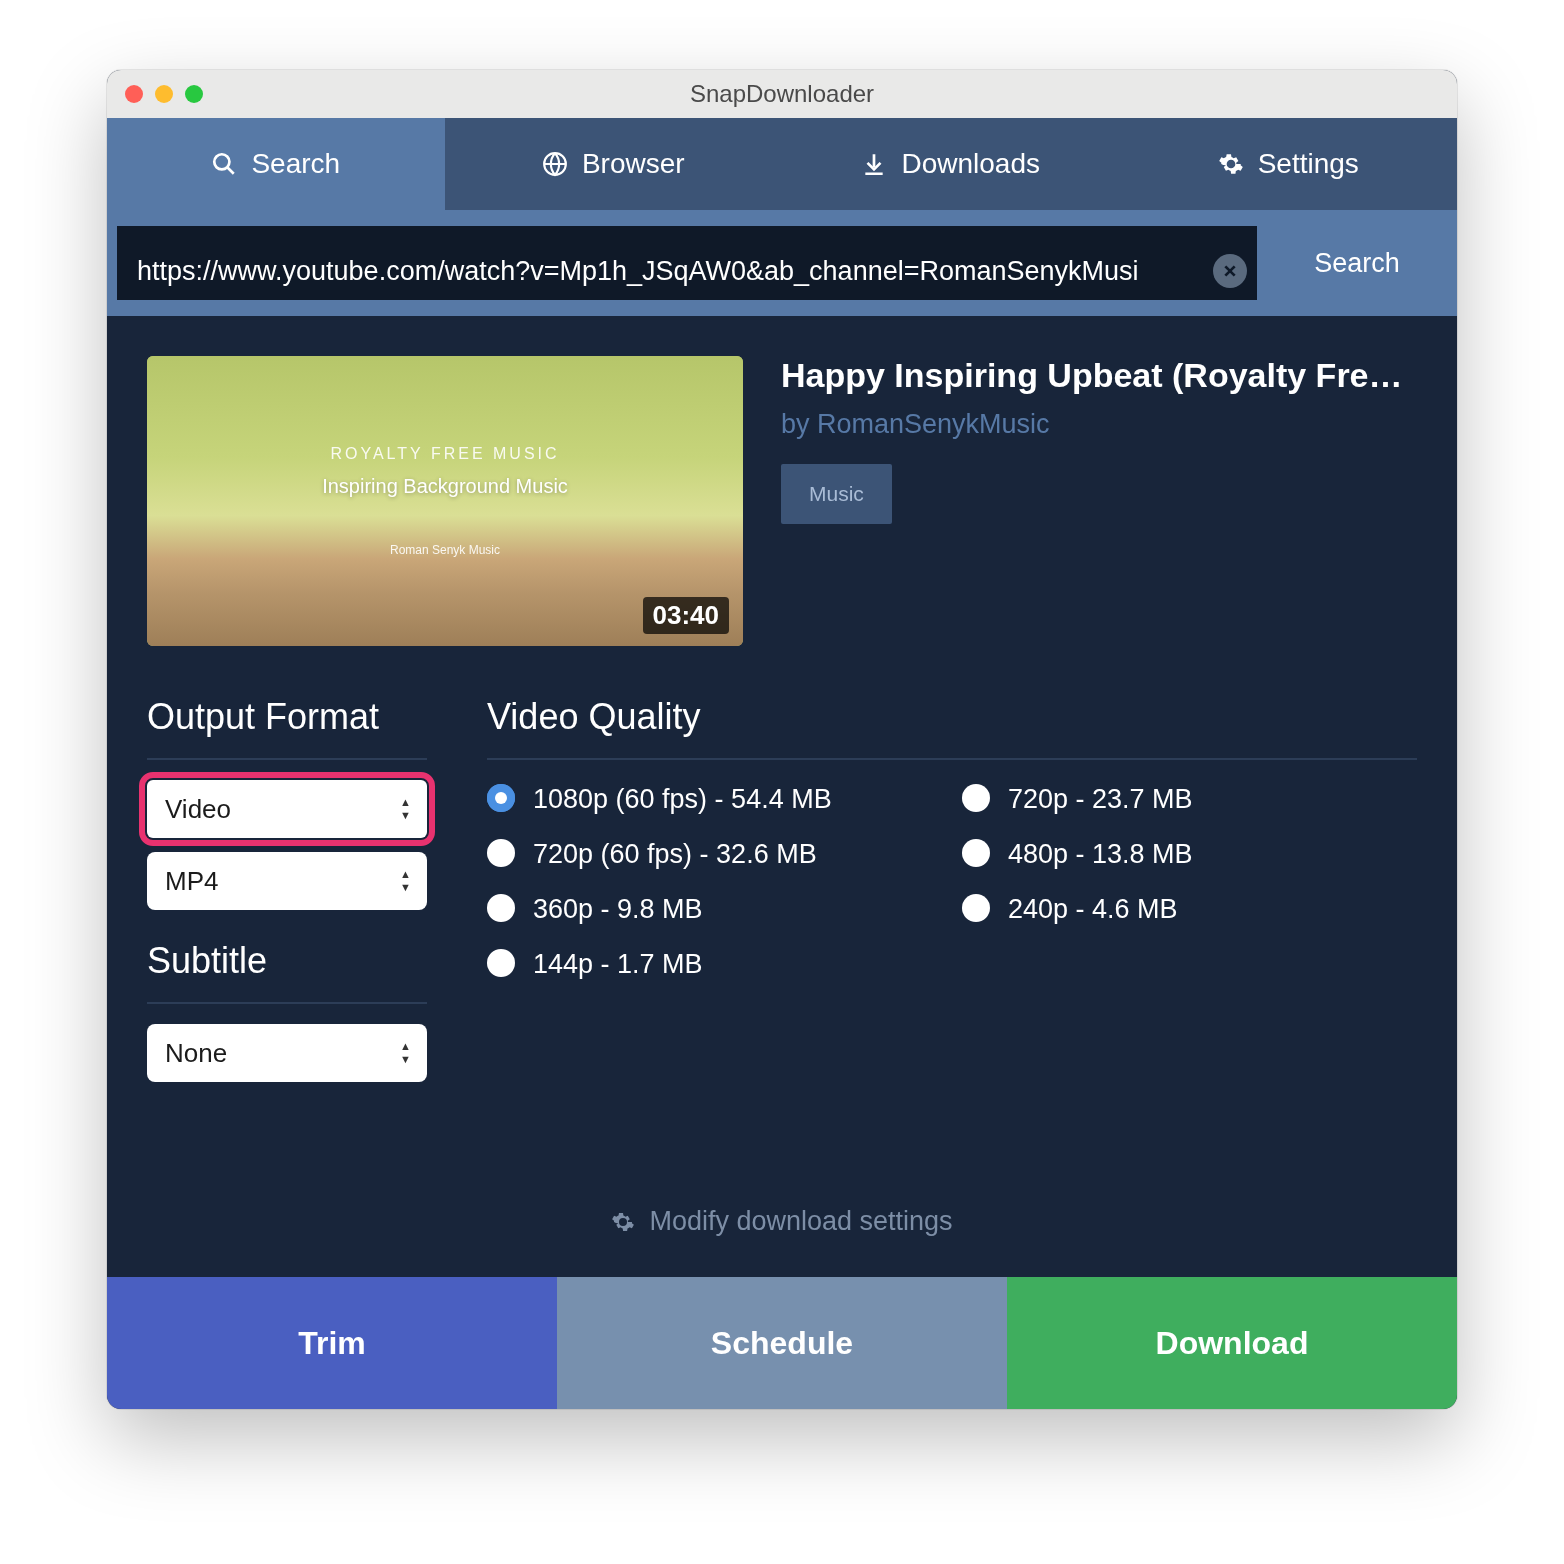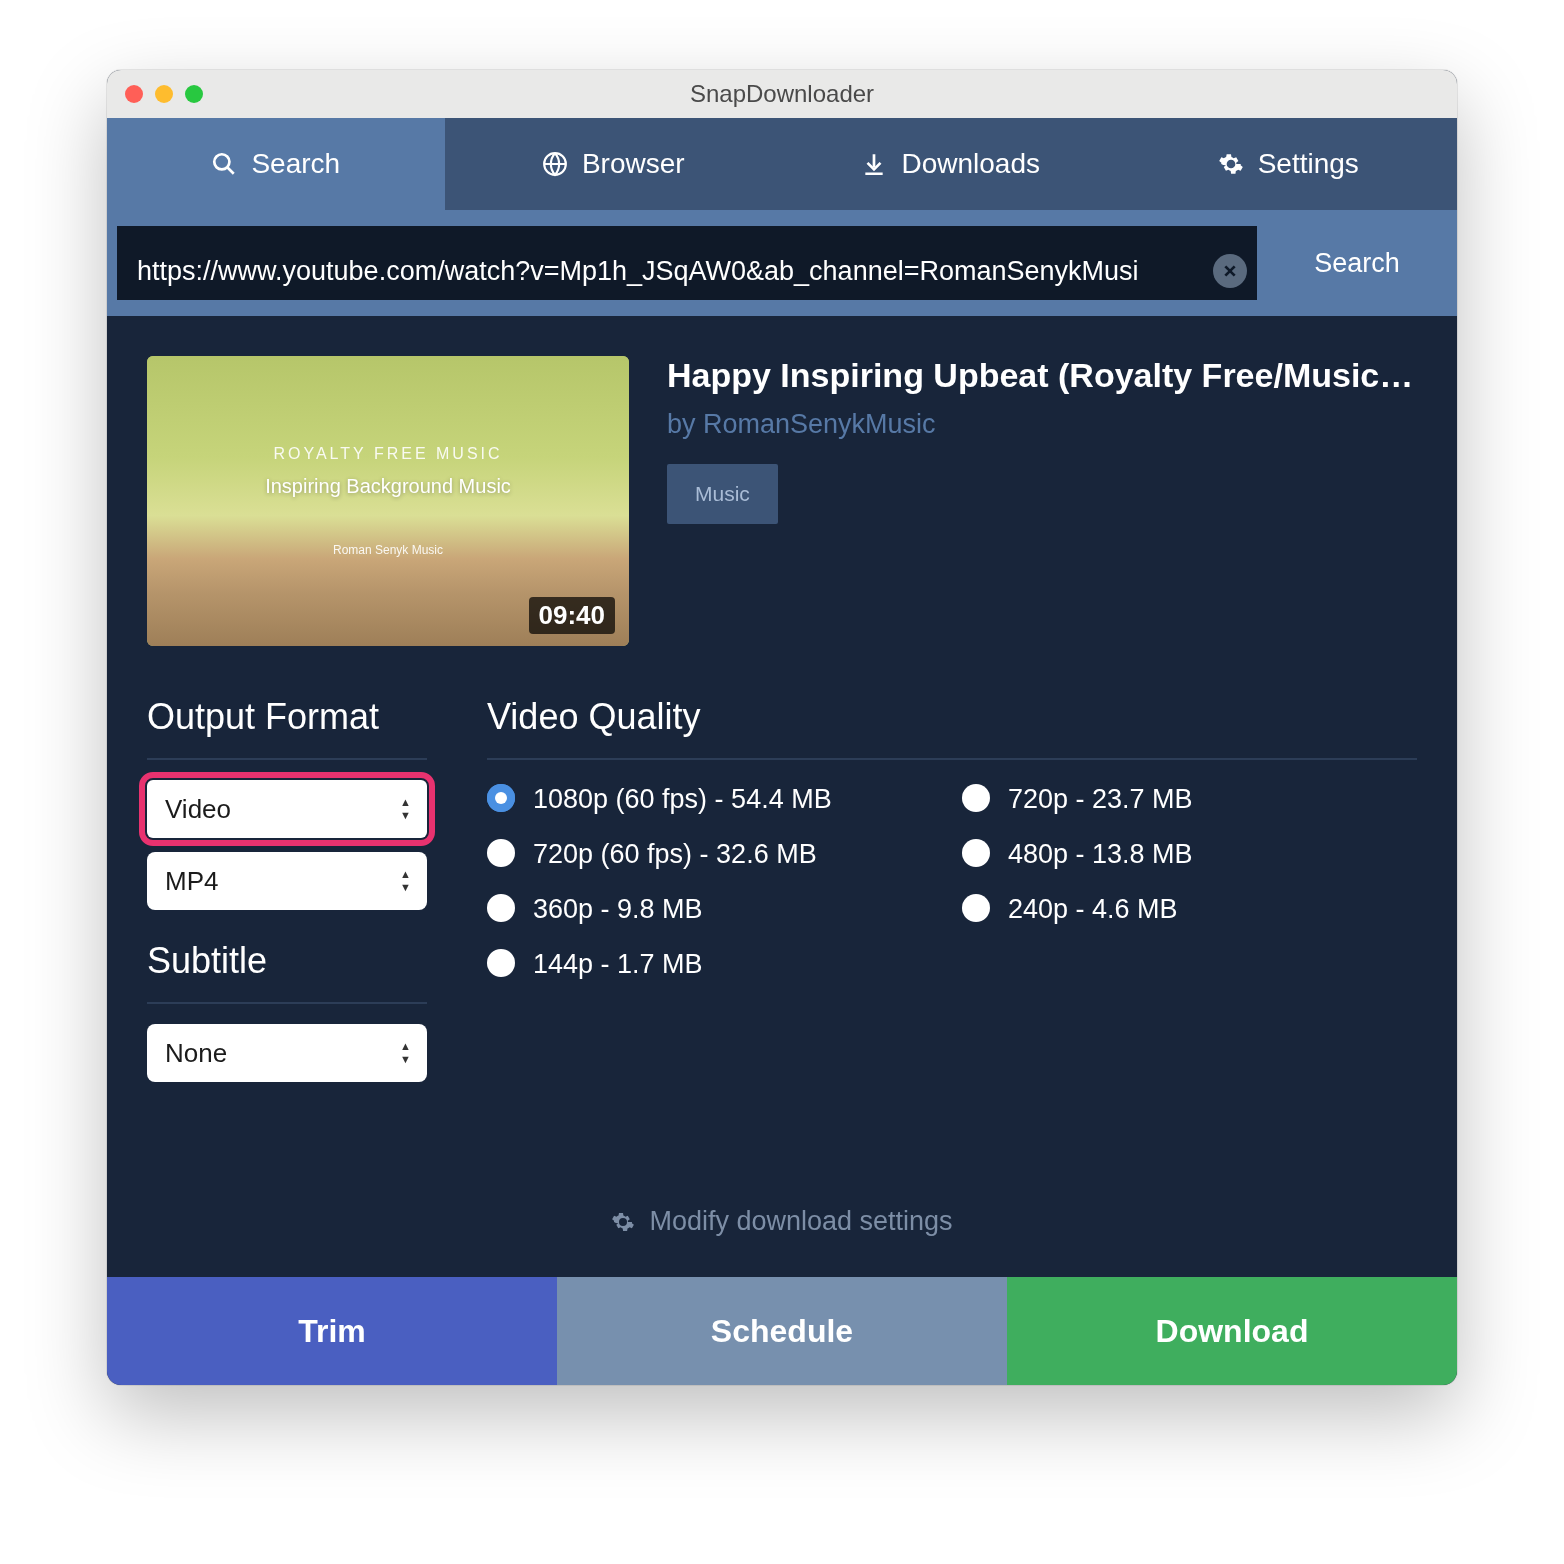--- a/index.html
+++ b/index.html
@@ -87,21 +87,21 @@
   }
   .search-btn {
     width: 200px; height: 74px;
     display: flex; align-items: center; justify-content: center;
     color: #fff; font-size: 27px; font-weight: 500;
     cursor: pointer;
   }
   .content { padding: 40px 40px 30px 40px; background: #18253a; }
   .meta-row { display: flex; gap: 38px; margin-bottom: 50px; }
   .thumb {
-    width: 482px; height: 290px; border-radius: 6px; overflow: hidden;
+    width: 596px; height: 290px; border-radius: 6px; overflow: hidden;
     position: relative; background: #a8b86c; flex-shrink: 0;
   }
   .thumb-bg {
     position: absolute; inset: 0;
     background: linear-gradient(180deg, #b6c66a 0%, #c6d47a 35%, #dadf95 55%, #c9a678 70%, #b5946a 82%, #9e7f58 100%);
   }
   .thumb-overlay { position: absolute; inset: 0; display: flex; flex-direction: column; align-items: center; justify-content: center; color: #fff; text-align: center; }
   .thumb-small { font-size: 16px; letter-spacing: 3px; opacity: 0.9; margin-bottom: 6px; }
   .thumb-big { font-size: 52px; font-weight: 800; text-shadow: 0 2px 6px rgba(0,0,0,0.3); line-height: 1.05; }
   .thumb-sub { font-size: 20px; font-weight: 500; margin-top: 6px; text-shadow: 0 1px 4px rgba(0,0,0,0.3); }
@@ -151,21 +151,21 @@
     flex-shrink: 0;
   }
   .radio.selected { background: #4a90e2; box-shadow: inset 0 0 0 6px #4a90e2; }
   .radio.selected::after { content: ""; width: 12px; height: 12px; background: #fff; border-radius: 50%; }
   .radio-label { color: #fff; font-size: 27px; font-weight: 500; }
   .modify-row {
     display: flex; align-items: center; justify-content: center;
     gap: 14px; color: #7d8ea6; font-size: 27px; font-weight: 500;
     margin-top: 110px; margin-bottom: 10px; cursor: pointer;
   }
-  .footer { display: flex; height: 108px; }
+  .footer { display: flex; height: 132px; }
   .foot-btn {
     flex: 1; display: flex; align-items: center; justify-content: center;
     font-size: 32px; font-weight: 700; color: #fff; cursor: pointer;
   }
   .foot-trim { background: #4a5fc1; }
   .foot-schedule { background: #7790ae; }
   .foot-download { background: #3fae5e; }
   .icon { display: inline-flex; }
   .rel { position: relative; }
 </style>
@@ -243,21 +243,21 @@
   <div class="content">
 
     <div class="meta-row">
       <div class="thumb">
         <div class="thumb-bg"></div>
         <div class="thumb-overlay">
           <div class="thumb-small">ROYALTY FREE MUSIC</div>
           <div class="thumb-sub">Inspiring Background Music</div>
           <div class="thumb-foot">Roman Senyk Music</div>
         </div>
-        <div class="duration">09:40</div>
+        <div class="duration">03:40</div>
       </div>
       <div class="meta-col">
         <div class="video-title">Happy Inspiring Upbeat (Royalty Free/Music Li…</div>
         <div class="video-author">
           <span>by </span><span>RomanSenykMusic</span>
         </div>
         <div class="category-chip">Music</div>
       </div>
     </div>
 

